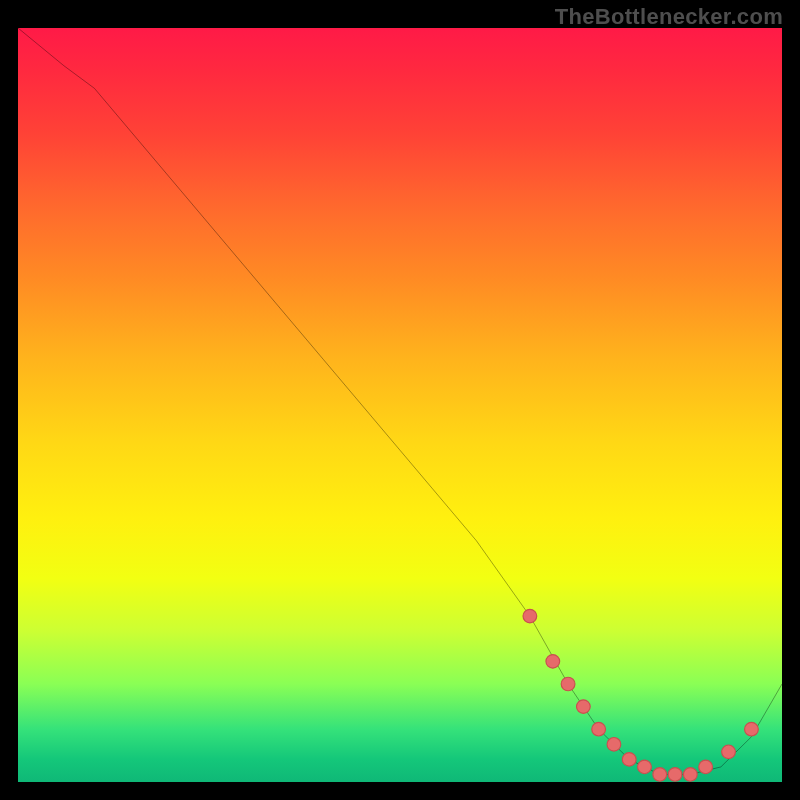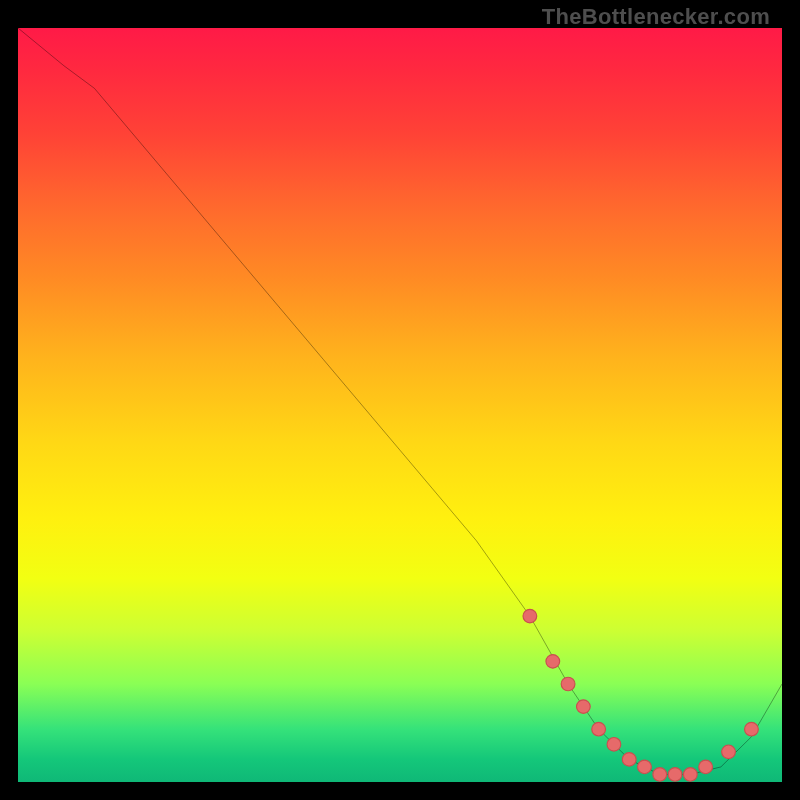--- a/index.html
+++ b/index.html
@@ -13,21 +13,21 @@
   }
   .frame {
     position: relative;
     width: 800px;
     height: 800px;
     background: #000;
   }
   .watermark {
     position: absolute;
     top: 4px;
-    right: 30px;
+    right: 17px;
     font-size: 22px;
     font-weight: 600;
     color: #4e4e4e;
     letter-spacing: 0.3px;
     z-index: 10;
   }
   .plot {
     position: absolute;
     left: 18px;
     top: 28px;

